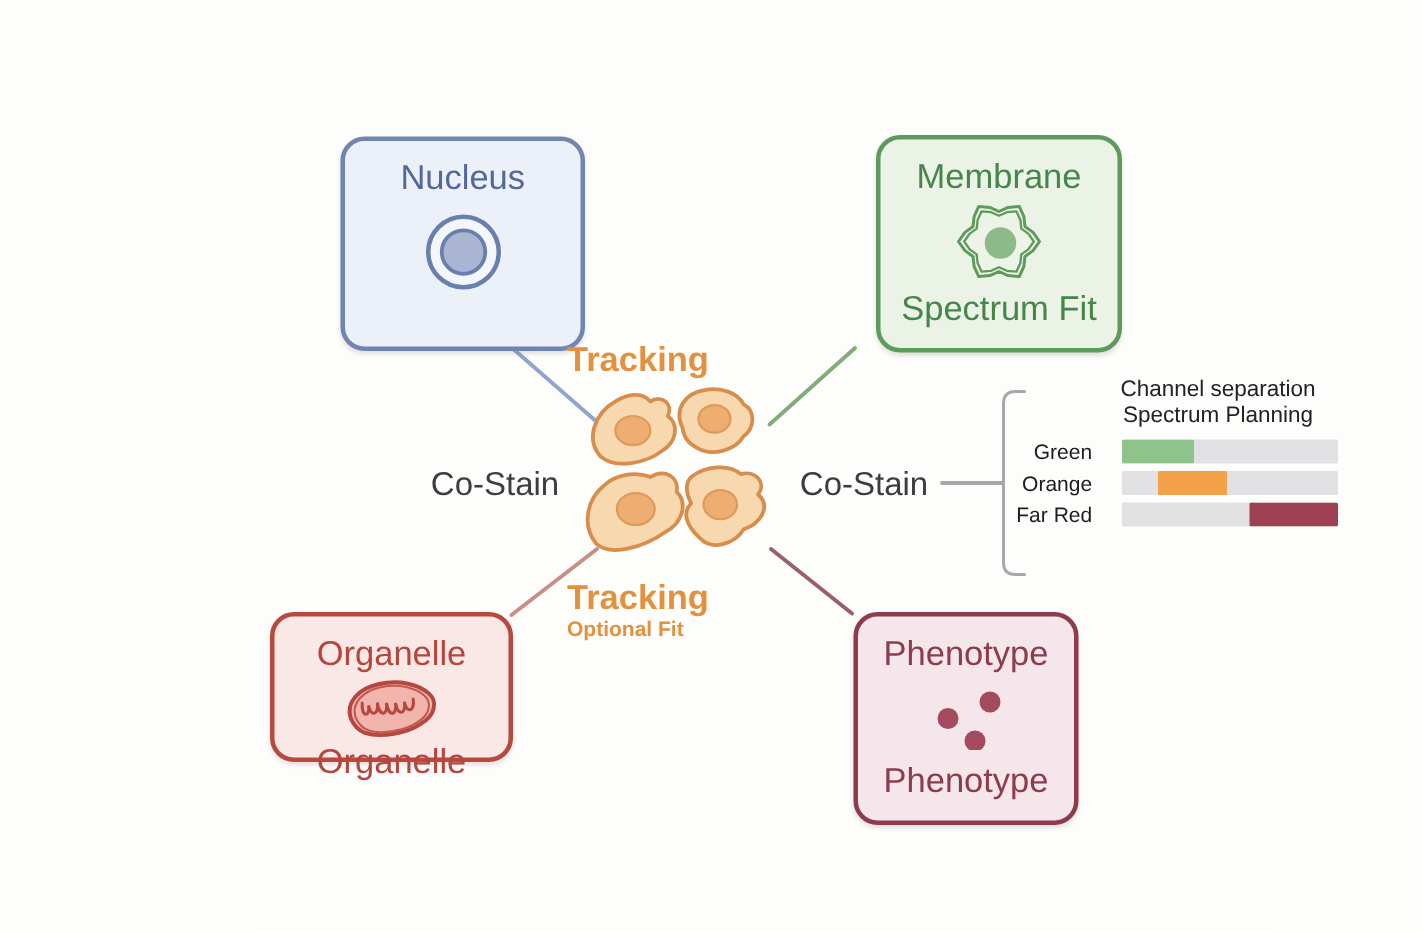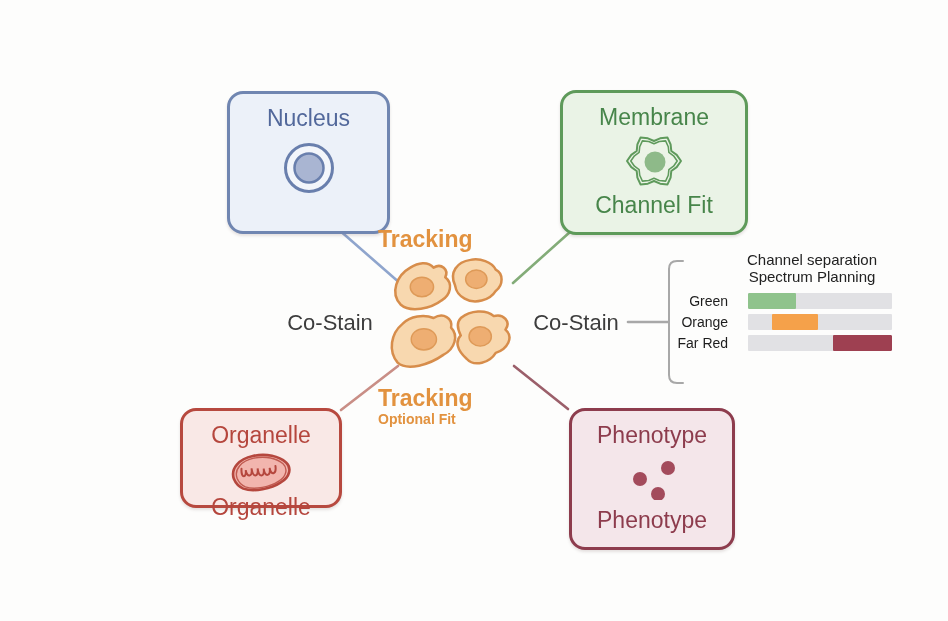--- a/index.html
+++ b/index.html
@@ -19,23 +19,23 @@
 
   .node-box{
     position:absolute;z-index:2;box-sizing:border-box;
     border:3px solid;border-radius:16px;
     display:flex;flex-direction:column;align-items:center;justify-content:space-between;
     padding:10px 0 13px 0;
     box-shadow:0 2px 3px rgba(90,60,60,0.15);
   }
   .box-title,.box-sub{font-size:23px;font-weight:500;line-height:28px;}
   .box-nucleus{left:179px;top:91px;width:163px;height:143px;margin-left:48px;}
-  .box-membrane{left:560px;top:90px;width:188px;height:145px;}
+  .box-membrane{left:584px;top:90px;width:164px;height:145px;}
   .box-organelle{left:180px;top:408px;width:162px;height:100px;}
-  .box-phenotype{left:569px;top:408px;width:166px;height:142px;}
+  .box-phenotype{left:569px;top:408px;width:150px;height:142px;}
   .icon-wrap{display:flex;align-items:center;justify-content:center;}
   .mito-rot{transform:rotate(-8deg);}
 
   .center-label{position:absolute;z-index:2;text-align:left;color:var(--tracking-accent);font-weight:600;}
   .lbl-tracking-top{left:378px;top:226px;width:150px;font-size:23px;}
   .lbl-tracking-bottom{left:378px;top:385px;width:150px;font-size:23px;}
   .lbl-optional-fit{left:378px;top:411px;width:150px;font-size:14px;}
   .costain{position:absolute;z-index:2;width:100px;text-align:center;color:var(--costain-text);font-size:22px;font-weight:500;}
   .costain-left{left:280px;top:310px;}
   .costain-right{left:526px;top:310px;}
@@ -79,21 +79,21 @@
     <div class="box-title">Membrane</div>
     <div class="icon-wrap">
       <svg width="60" height="60" viewBox="0 0 60 60">
         <g stroke="#5f9a5c" stroke-linejoin="round" stroke-linecap="round">
           <polygon fill="#ecf4e7" stroke-width="2" points="57,30 52.7,36.1 47.3,40 46.6,46.6 43.5,53.4 36.1,52.7 30,50 23.9,52.7 16.5,53.4 13.4,46.6 12.7,40 7.3,36.1 3,30 7.3,23.9 12.7,20 13.4,13.4 16.5,6.6 23.9,7.3 30,10 36.1,7.3 43.5,6.6 46.6,13.4 47.3,20 52.7,23.9"></polygon>
           <polygon fill="none" stroke-width="1.8" transform="translate(4.2,4.2) scale(0.86)" points="57,30 52.7,36.1 47.3,40 46.6,46.6 43.5,53.4 36.1,52.7 30,50 23.9,52.7 16.5,53.4 13.4,46.6 12.7,40 7.3,36.1 3,30 7.3,23.9 12.7,20 13.4,13.4 16.5,6.6 23.9,7.3 30,10 36.1,7.3 43.5,6.6 46.6,13.4 47.3,20 52.7,23.9"></polygon>
         </g>
         <circle cx="31" cy="31" r="10.5" fill="#8eba89"></circle>
       </svg>
     </div>
-    <div class="box-sub">Channel Fit</div>
+    <div class="box-sub">Spectrum Fit</div>
   </div>
 
   <div class="node-box box-organelle" style="background: rgb(249, 232, 230); border-color: rgb(183, 73, 63); color: rgb(181, 70, 61);">
     <div class="box-title">Organelle</div>
     <div class="icon-wrap mito-rot">
       <svg width="68" height="44" viewBox="0 0 68 44">
         <path d="M6 26 C4 15 14 7 28 6 C42 5 54 10 60 17 C65 23 62 32 52 36 C42 41 24 42 14 37 C9 34 7 30 6 26 Z" fill="#f2b5ae" stroke="#b5473e" stroke-width="2.6" stroke-linejoin="round"></path>
         <path d="M6 26 C4 15 14 7 28 6 C42 5 54 10 60 17 C65 23 62 32 52 36 C42 41 24 42 14 37 C9 34 7 30 6 26 Z" fill="none" stroke="#c05a50" stroke-width="1.6" transform="translate(4,3) scale(0.88)"></path>
         <path d="M15 17 C13 27 19 27 19 19 C19 27 25 27 25 18 C25 28 31 28 31 19 C31 29 37 29 37 20 C37 29 43 29 43 20 C43 28 49 28 49 19" fill="none" stroke="#b5473e" stroke-width="2" stroke-linecap="round"></path>
       </svg>

